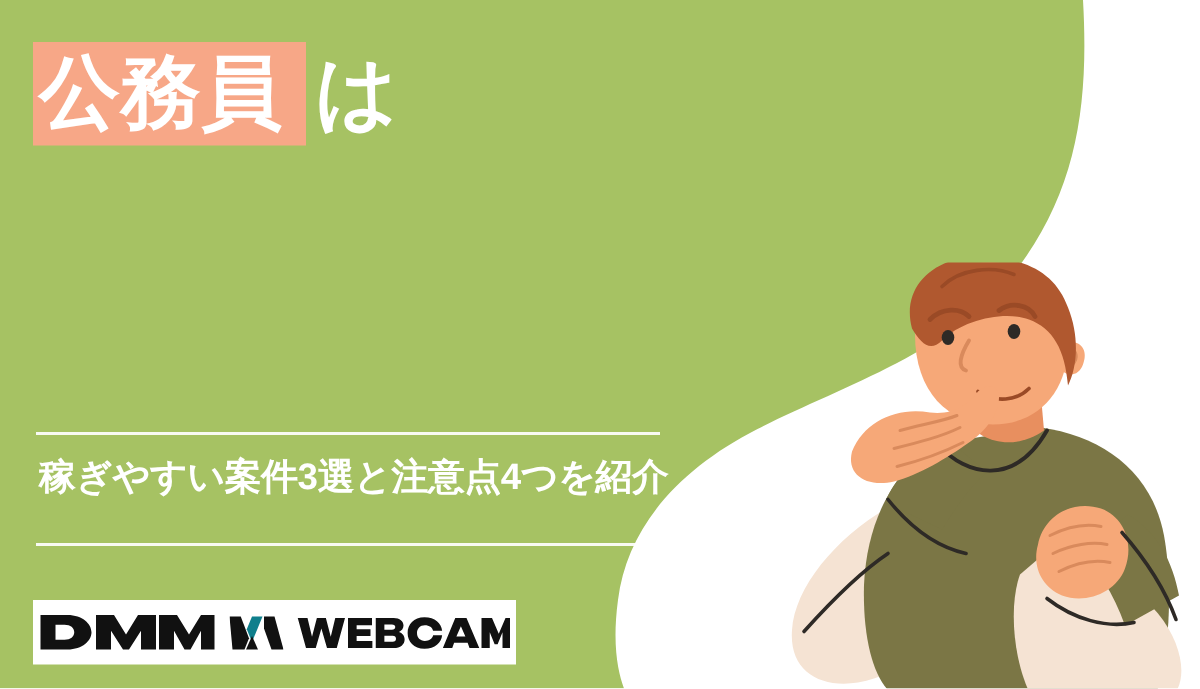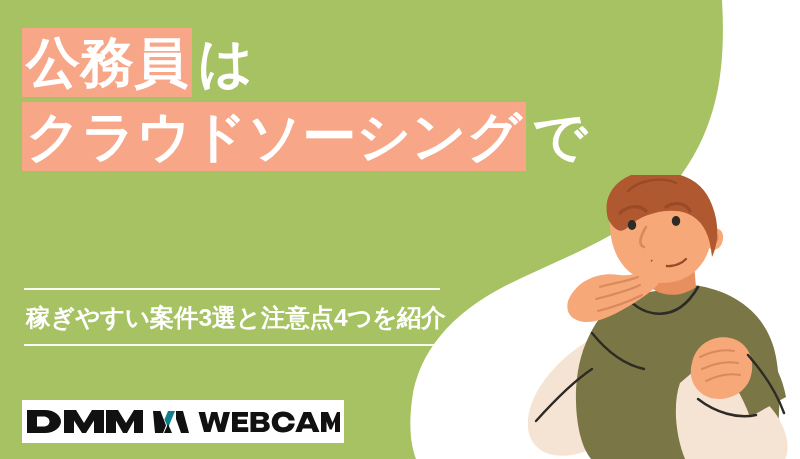--- a/index.html
+++ b/index.html
@@ -40,21 +40,21 @@
   .hl-line .plain {
     display: inline-block;
     vertical-align: baseline;
     color: #ffffff;
     font-weight: 700;
     font-size: 54px;
     letter-spacing: 0px;
   }
   .hl-line .mark {
     background: #f7a787;
-    padding: 7px 4px 8px 4px;
+    padding: 7px 16px 8px 4px;
   }
   .hl-line .plain {
     padding: 7px 0 8px 6px;
   }
   .hl-line.l3 .plain {
     padding-left: 4px;
   }
 
   
   .subwrap {
@@ -67,21 +67,21 @@
     width: 100%;
     height: 2px;
     background: #ffffff;
     opacity: .92;
   }
   .subtitle {
     color: #ffffff;
     font-size: 24.5px;
     font-weight: 700;
     letter-spacing: -0.2px;
-    padding: 11px 0 10px 2px;
+    padding: 11px 0 28px 2px;
     white-space: nowrap;
   }
 
   
   .logo-box {
     position: absolute;
     left: 22px;
     top: 400px;
     width: 322px;
     height: 43px;
@@ -117,23 +117,20 @@
              C 408,430 412,448 416,459
              L0,459 Z" fill="#a6c263"></path>
   </svg>
 
   <div class="headline">
 
     <div class="hl-line l1">
       <span class="mark">公務員</span><span class="plain">は</span>
     </div>
 
-    <div class="hl-line l2">
-      <span class="mark">クラウドソーシング</span><span class="plain">で</span>
-    </div>
 
   </div>
 
   <div class="subwrap">
     <div class="rule"></div>
     <div class="subtitle">稼ぎやすい案件3選と注意点4つを紹介</div>
     <div class="rule"></div>
   </div>
 
   <div class="logo-box">

